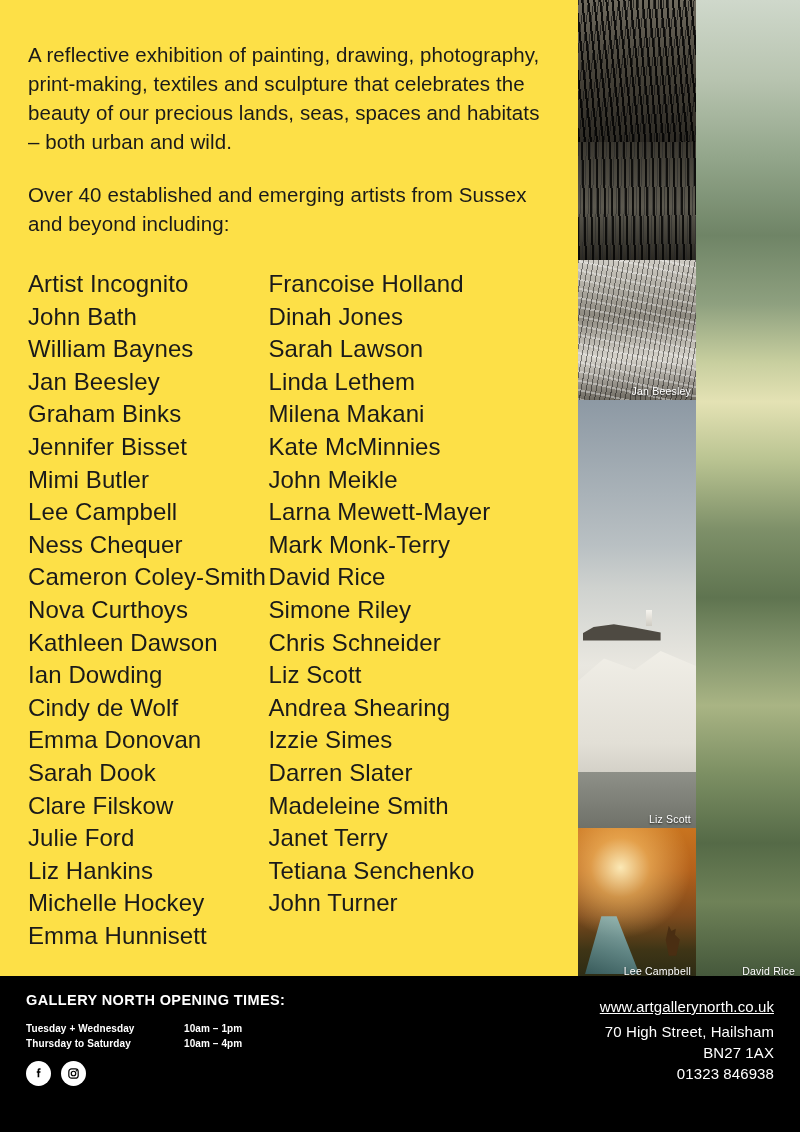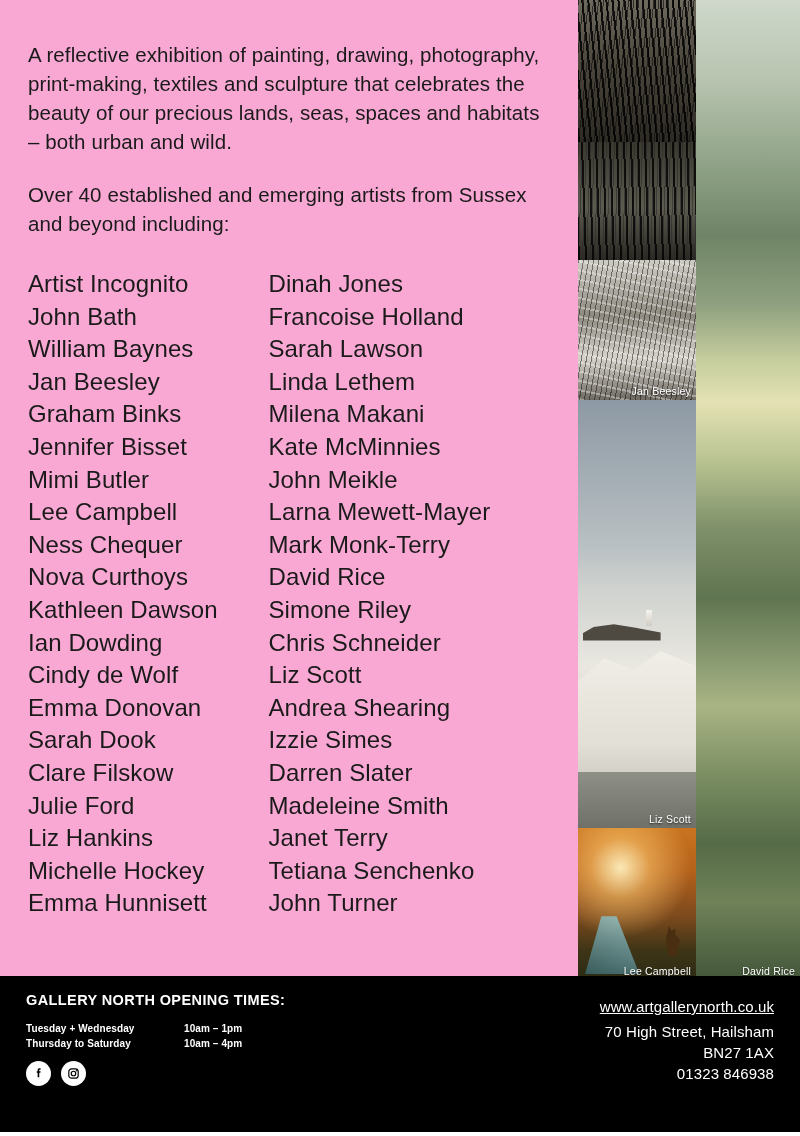--- a/index.html
+++ b/index.html
@@ -14,21 +14,21 @@
     position: relative;
     width: 800px; height: 1136px;
     background: #ffffff;
   }
 
   
   #content {
     position: absolute;
     left: 0; top: 0;
     width: 578px; height: 980px;
-    background: #f9a8d4;
+    background: #fde047;
     padding: 40px 26px 0 28px;
   }
   .intro {
     font-size: 20.5px;
     line-height: 29px;
     color: #1a1a1a;
     letter-spacing: 0.1px;
     margin: 0 0 24px 0;
     max-width: 530px;
   }
@@ -229,35 +229,36 @@
       <div class="artist-col col1">
         <span class="artist-name">Artist Incognito</span>
         <span class="artist-name">John Bath</span>
         <span class="artist-name">William Baynes</span>
         <span class="artist-name">Jan Beesley</span>
         <span class="artist-name">Graham Binks</span>
         <span class="artist-name">Jennifer Bisset</span>
         <span class="artist-name">Mimi Butler</span>
         <span class="artist-name">Lee Campbell</span>
         <span class="artist-name">Ness Chequer</span>
+        <span class="artist-name">Cameron Coley-Smith</span>
         <span class="artist-name">Nova Curthoys</span>
         <span class="artist-name">Kathleen Dawson</span>
         <span class="artist-name">Ian Dowding</span>
         <span class="artist-name">Cindy de Wolf</span>
         <span class="artist-name">Emma Donovan</span>
         <span class="artist-name">Sarah Dook</span>
         <span class="artist-name">Clare Filskow</span>
         <span class="artist-name">Julie Ford</span>
         <span class="artist-name">Liz Hankins</span>
         <span class="artist-name">Michelle Hockey</span>
         <span class="artist-name">Emma Hunnisett</span>
       </div>
       <div class="artist-col col2">
+        <span class="artist-name">Francoise Holland</span>
         <span class="artist-name">Dinah Jones</span>
-        <span class="artist-name">Francoise Holland</span>
         <span class="artist-name">Sarah Lawson</span>
         <span class="artist-name">Linda Lethem</span>
         <span class="artist-name">Milena Makani</span>
         <span class="artist-name">Kate McMinnies</span>
         <span class="artist-name">John Meikle</span>
         <span class="artist-name">Larna Mewett-Mayer</span>
         <span class="artist-name">Mark Monk-Terry</span>
         <span class="artist-name">David Rice</span>
         <span class="artist-name">Simone Riley</span>
         <span class="artist-name">Chris Schneider</span>

